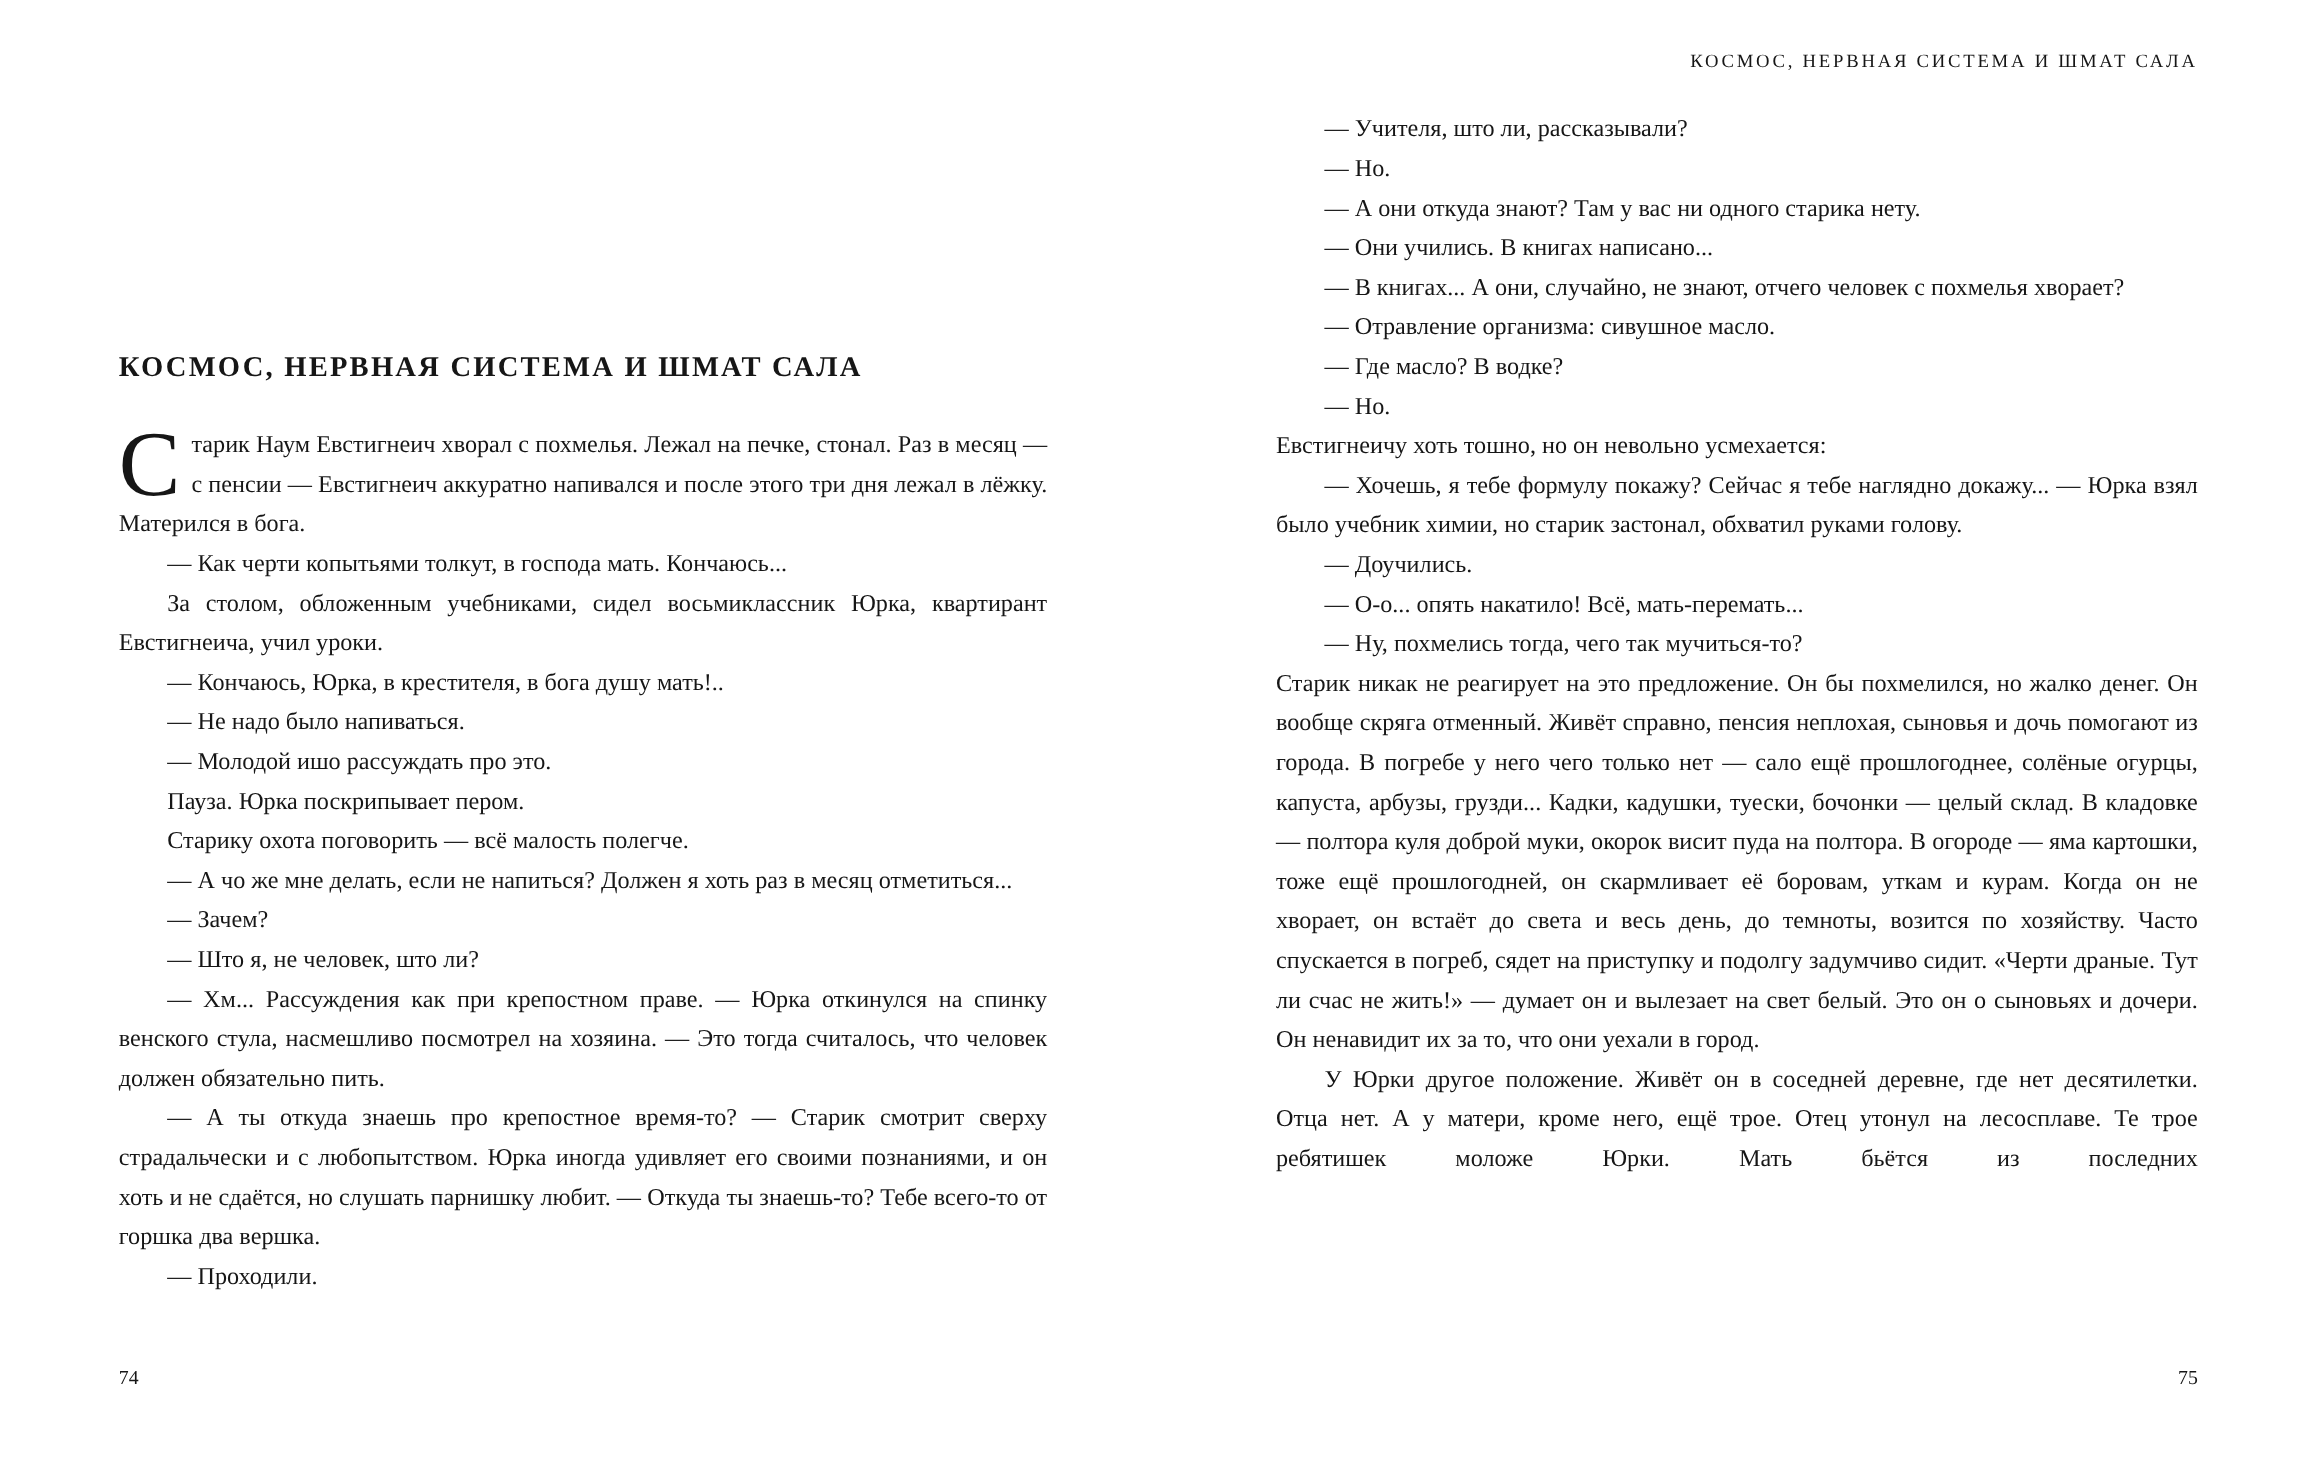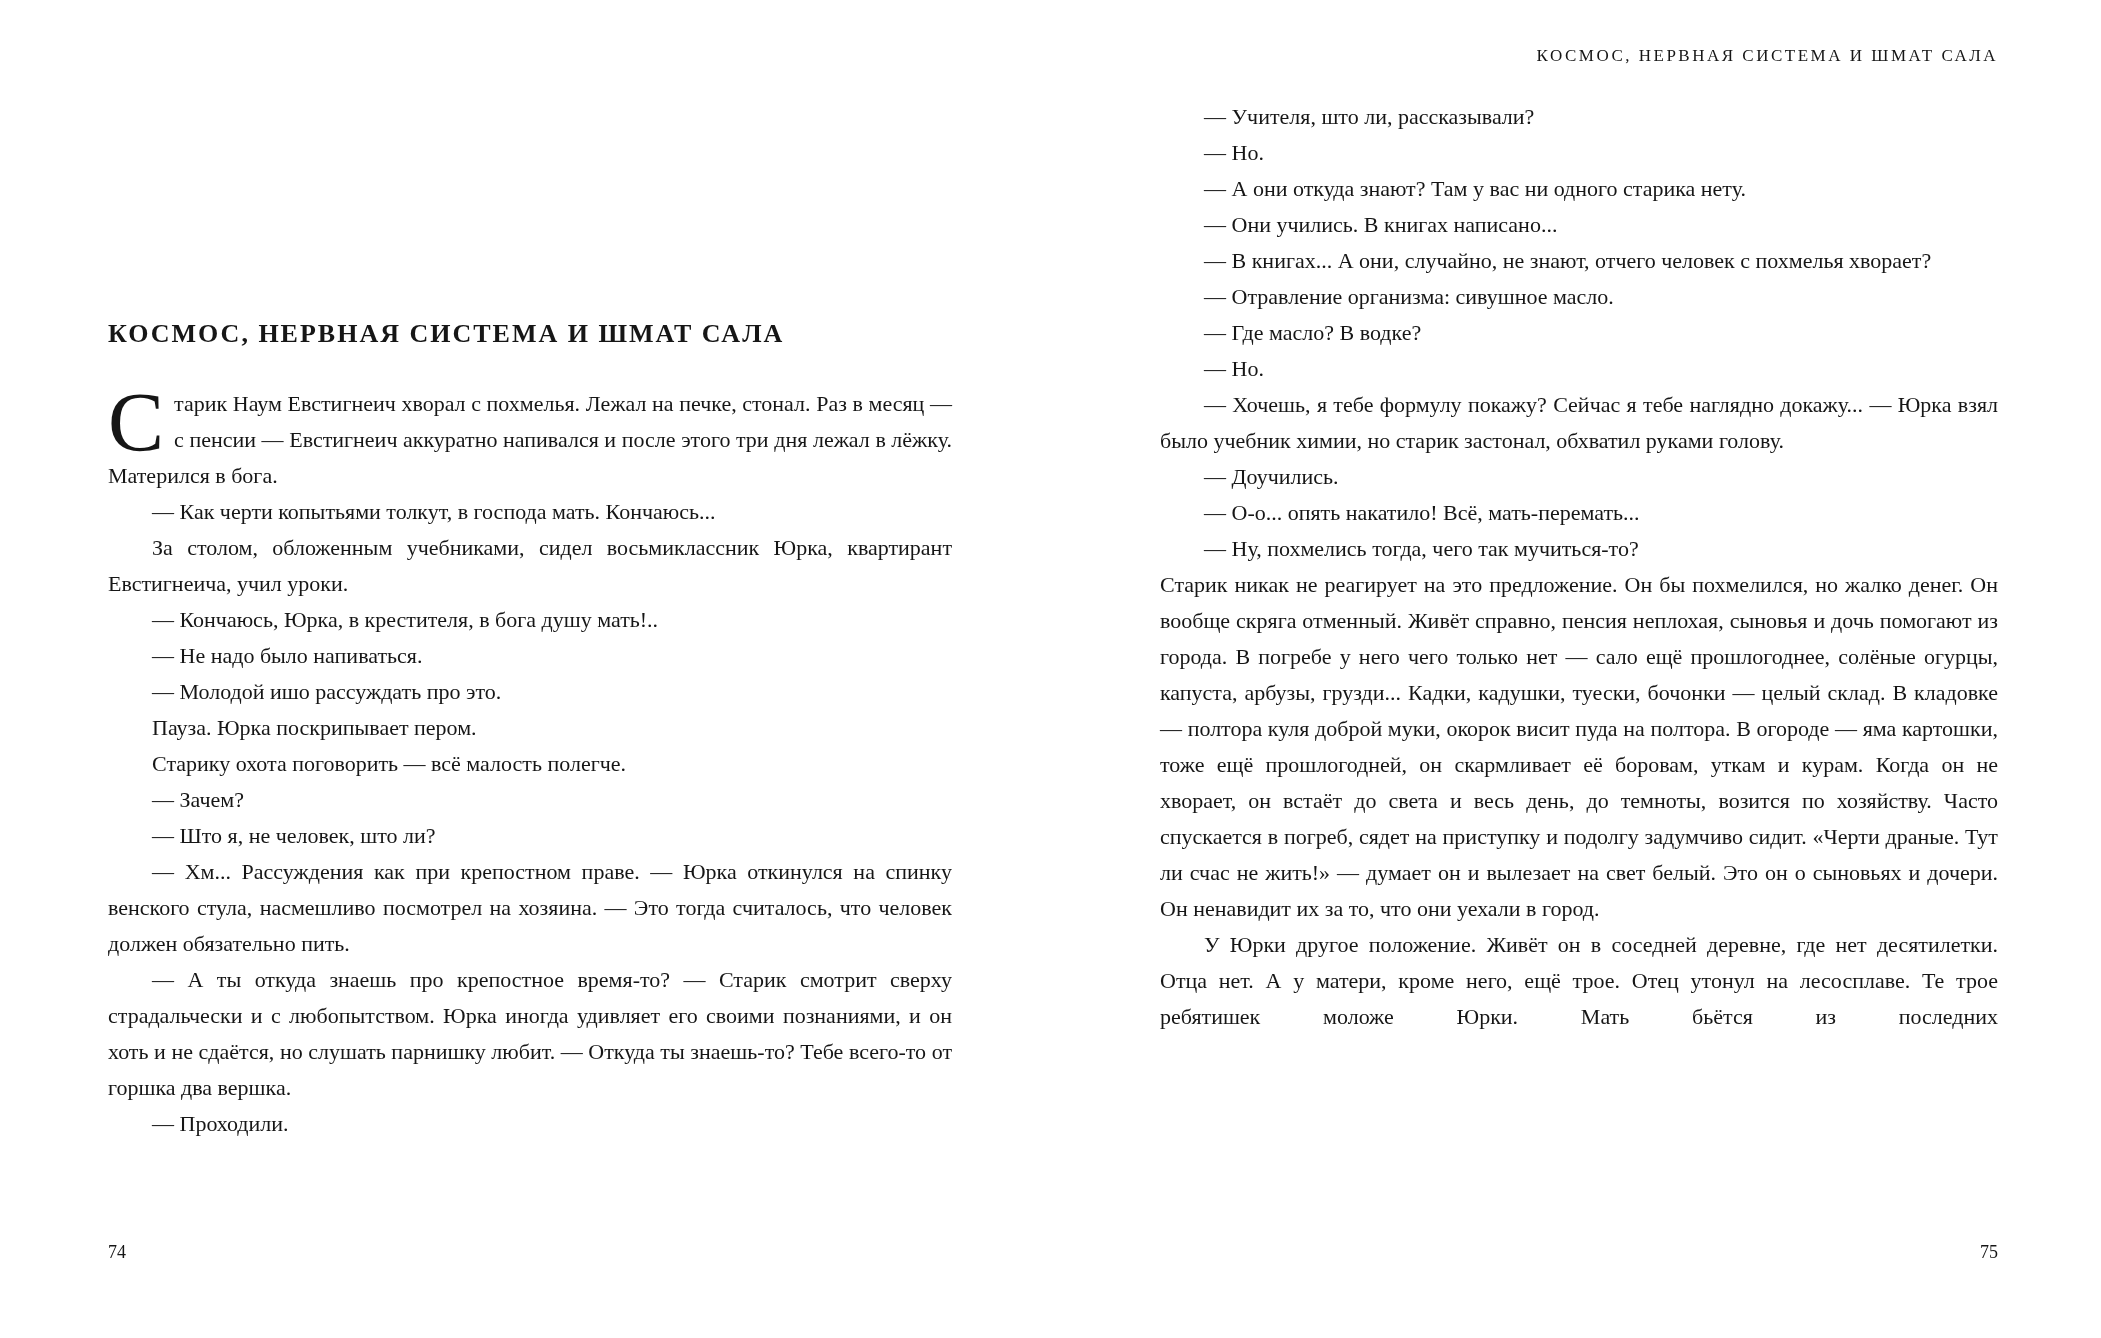--- a/index.html
+++ b/index.html
@@ -85,40 +85,42 @@
     <h1 class="chapter-title">КОСМОС, НЕРВНАЯ СИСТЕМА И ШМАТ САЛА</h1>
     <div class="body-text">
       <p class="para first-para"><span class="drop-cap">С</span><span>тарик Наум Евстигнеич хворал с похмелья. Лежал на печке, стонал. Раз в месяц — с пенсии — Евстигнеич аккуратно напивался и после этого три дня лежал в лёжку. Матерился в бога.</span></p>
       <p class="para">— Как черти копытьями толкут, в господа мать. Кончаюсь...</p>
       <p class="para">За столом, обложенным учебниками, сидел восьмиклассник Юрка, квартирант Евстигнеича, учил уроки.</p>
       <p class="para">— Кончаюсь, Юрка, в крестителя, в бога душу мать!..</p>
       <p class="para">— Не надо было напиваться.</p>
       <p class="para">— Молодой ишо рассуждать про это.</p>
       <p class="para">Пауза. Юрка поскрипывает пером.</p>
       <p class="para">Старику охота поговорить — всё малость полегче.</p>
+      <p class="para">— А чо же мне делать, если не напиться? Должен я хоть раз в месяц отметиться...</p>
       <p class="para">— Зачем?</p>
       <p class="para">— Што я, не человек, што ли?</p>
       <p class="para">— Хм... Рассуждения как при крепостном праве. — Юрка откинулся на спинку венского стула, насмешливо посмотрел на хозяина. — Это тогда считалось, что человек должен обязательно пить.</p>
       <p class="para">— А ты откуда знаешь про крепостное время-то? — Старик смотрит сверху страдальчески и с любопытством. Юрка иногда удивляет его своими познаниями, и он хоть и не сдаётся, но слушать парнишку любит. — Откуда ты знаешь-то? Тебе всего-то от горшка два вершка.</p>
       <p class="para">— Проходили.</p>
     </div>
     <div class="page-number page-number-left">74</div>
   </section>
 
   <section class="page page-right" lang="ru">
     <header class="running-header">КОСМОС, НЕРВНАЯ СИСТЕМА И ШМАТ САЛА</header>
     <div class="body-text">
       <p class="para">— Учителя, што ли, рассказывали?</p>
       <p class="para">— Но.</p>
       <p class="para">— А они откуда знают? Там у вас ни одного старика нету.</p>
       <p class="para">— Они учились. В книгах написано...</p>
       <p class="para">— В книгах... А они, случайно, не знают, отчего человек с похмелья хворает?</p>
       <p class="para">— Отравление организма: сивушное масло.</p>
       <p class="para">— Где масло? В водке?</p>
       <p class="para">— Но.</p>
+      <p class="para flush">Евстигнеичу хоть тошно, но он невольно усмехается:</p>
       <p class="para">— Хочешь, я тебе формулу покажу? Сейчас я тебе наглядно докажу... — Юрка взял было учебник химии, но старик застонал, обхватил руками голову.</p>
       <p class="para">— Доучились.</p>
       <p class="para">— О-о... опять накатило! Всё, мать-перемать...</p>
       <p class="para">— Ну, похмелись тогда, чего так мучиться-то?</p>
       <p class="para flush">Старик никак не реагирует на это предложение. Он бы похмелился, но жалко денег. Он вообще скряга отменный. Живёт справно, пенсия неплохая, сыновья и дочь помогают из города. В погребе у него чего только нет — сало ещё прошлогоднее, солёные огурцы, капуста, арбузы, грузди... Кадки, кадушки, туески, бочонки — целый склад. В кладовке — полтора куля доброй муки, окорок висит пуда на полтора. В огороде — яма картошки, тоже ещё прошлогодней, он скармливает её боровам, уткам и курам. Когда он не хворает, он встаёт до света и весь день, до темноты, возится по хозяйству. Часто спускается в погреб, сядет на приступку и подолгу задумчиво сидит. «Черти драные. Тут ли счас не жить!» — думает он и вылезает на свет белый. Это он о сыновьях и дочери. Он ненавидит их за то, что они уехали в город.</p>
       <p class="para fill-last">У Юрки другое положение. Живёт он в соседней деревне, где нет десятилетки. Отца нет. А у матери, кроме него, ещё трое. Отец утонул на лесосплаве. Те трое ребятишек моложе Юрки. Мать бьётся из последних</p>
     </div>
     <div class="page-number page-number-right">75</div>
   </section>
 

